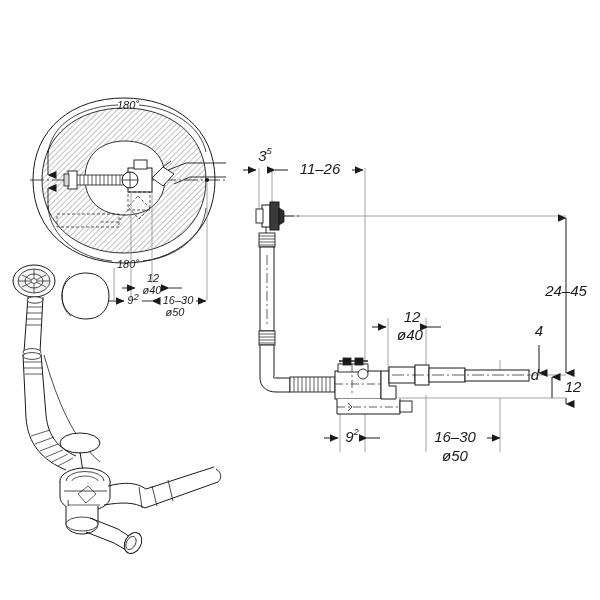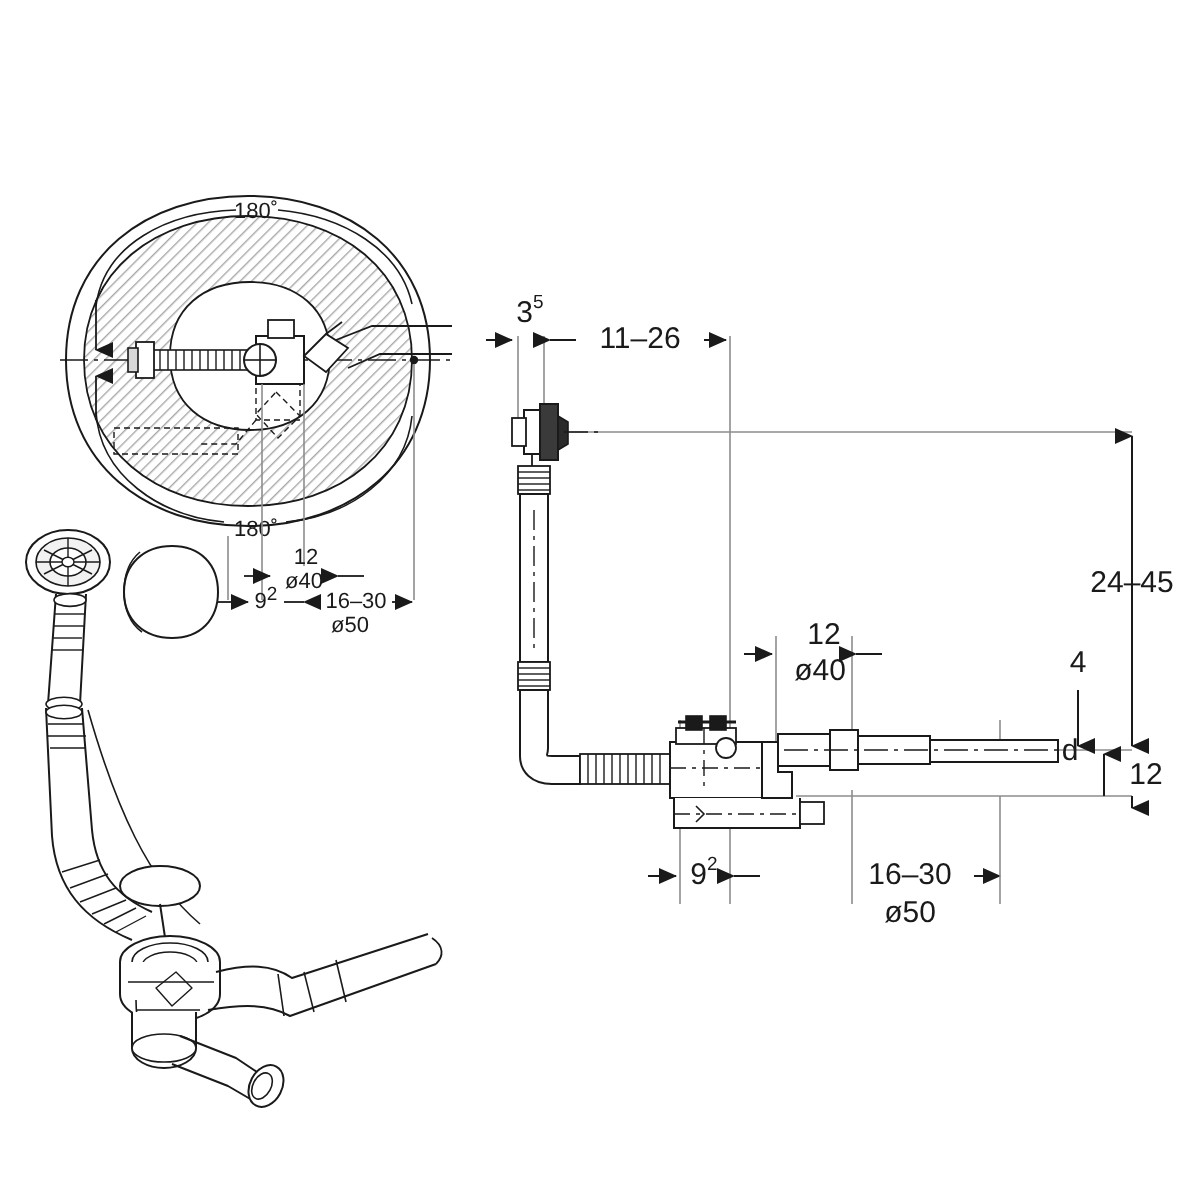--- a/index.html
+++ b/index.html
@@ -1,18 +1,18 @@
 <!DOCTYPE html>
 <html><head>
 <meta charset="utf-8">
 <style>
   html,body{margin:0;padding:0;background:#ffffff;}
   body{width:600px;height:600px;overflow:hidden;
        font-family:"Liberation Sans","DejaVu Sans",sans-serif;}
-  #stage{position:relative;width:600px;height:476px;background:#1d4ed8;}
+  #stage{position:relative;width:600px;height:476px;background:#1d4ed8;font-style:italic;}
   svg{display:block;}
   .lbl{font-family:"Liberation Sans","DejaVu Sans",sans-serif;
        font-size:15px;fill:#1a1a1a;dominant-baseline:middle;}
   .lbl-sm{font-size:11px;}
   .sup{font-size:9.5px;}
 </style>
 </head>
 <body>
 
 <div id="stage">

